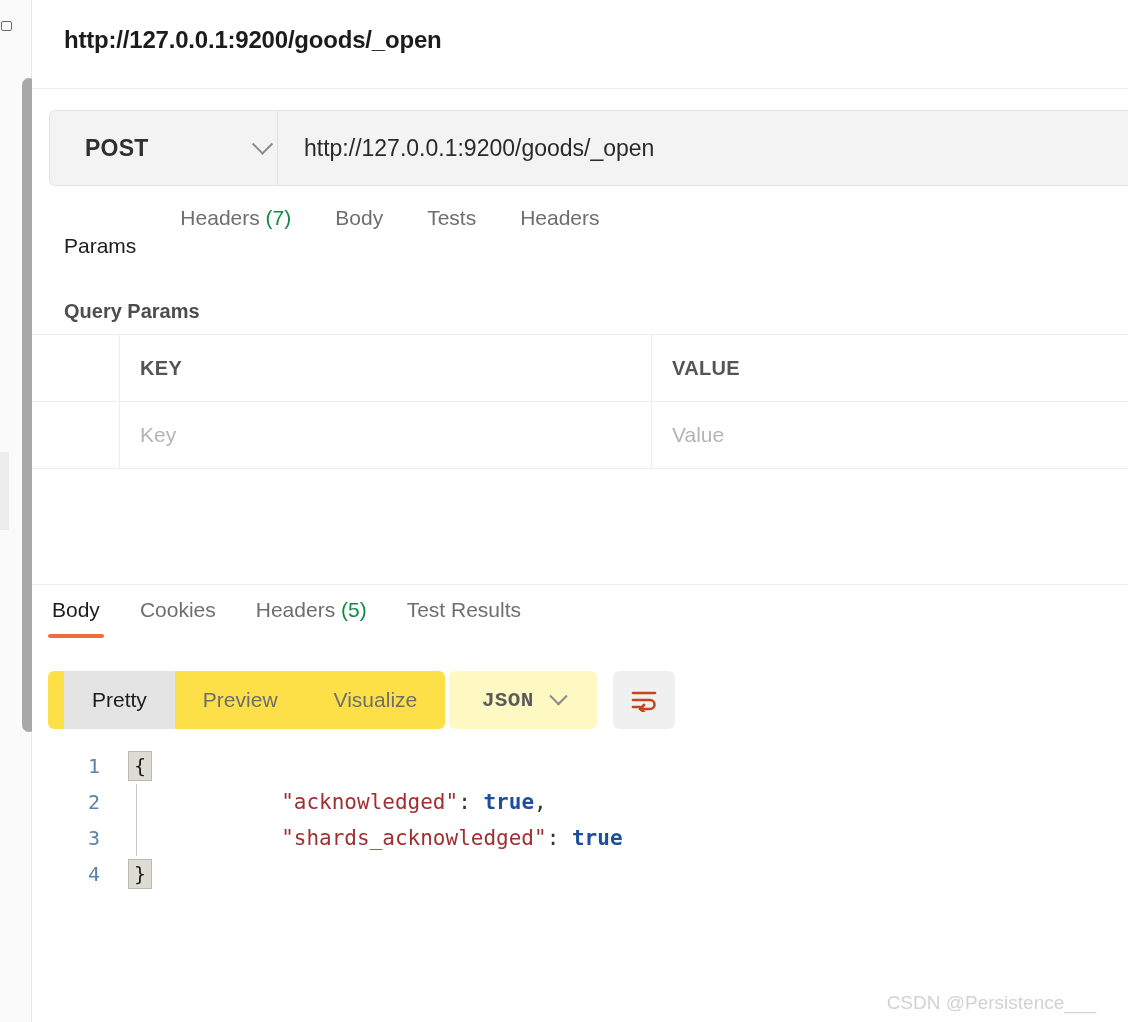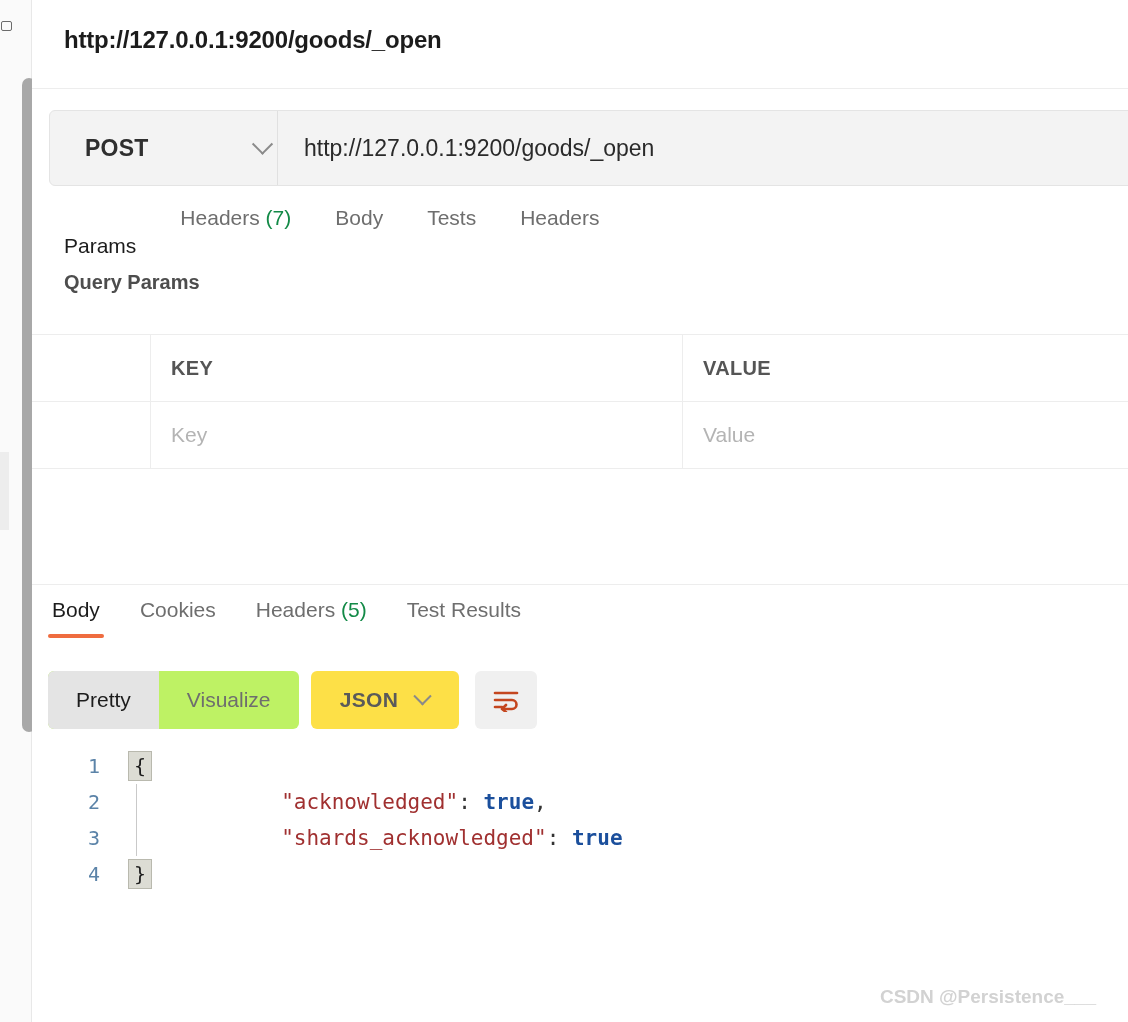--- a/index.html
+++ b/index.html
@@ -148,38 +148,37 @@
     left: 0; bottom: 6px;
     width: 100%; height: 4px;
     background: #ef6c3f;
     border-radius: 2px;
   }
   .tab-count { color: #138a47; }
 
   
   #query-params-label {
     position: absolute;
-    left: 32px; top: 271px;
+    left: 32px; top: 300px;
     font-size: 20px;
     font-weight: 700;
     color: #4d4d4d;
   }
 
   #params-table {
     position: absolute;
     left: 0; top: 334px;
     width: 1096px;
     border-top: 1px solid #ededed;
     border-bottom: 1px solid #ededed;
   }
   .ptrow {
     display: flex;
     height: 66px;
     align-items: center;
-    padding-left: 31px;
   }
   .ptrow.header { border-bottom: 1px solid #ededed; }
   .ptcell-check {
     width: 88px; height: 66px;
     border-right: 1px solid #ededed;
     box-sizing: border-box;
   }
   .ptcell-key {
     width: 532px; height: 66px;
     border-right: 1px solid #ededed;
@@ -248,51 +247,53 @@
     position: absolute;
     left: 0; top: 670px;
     width: 1096px; height: 60px;
     display: flex;
     align-items: center;
     padding-left: 16px;
     box-sizing: border-box;
   }
   #view-modes {
     display: flex;
-    background: #bef264;
+    background: #fde047;
     border-radius: 6px;
     overflow: hidden;
     height: 58px;
+    padding-left: 16px;
   }
   .vmode {
     display: flex;
     align-items: center;
     padding: 0 28px;
     font-size: 21px;
     color: #6e6e6e;
     cursor: pointer;
     white-space: nowrap;
   }
   .vmode.active {
     background: #e4e4e4;
     color: #1c1c1c;
   }
   #format-select {
-    margin-left: 12px;
+    margin-left: 4px;
     height: 58px;
     min-width: 148px;
-    background: #fde047;
+    background: #fef9c3;
     border-radius: 6px;
     display: flex;
     align-items: center;
     justify-content: center;
     gap: 18px;
     padding: 0 20px;
     box-sizing: border-box;
     cursor: pointer;
+    font-family: Liberation Mono, monospace;
   }
   #format-label {
     font-size: 21px;
     font-weight: 700;
     color: #5a5a5a;
     letter-spacing: 0.3px;
   }
   .chev-sm {
     display: inline-block;
     width: 11px; height: 11px;
@@ -362,25 +363,24 @@
     white-space: pre;
     color: #333333;
   }
   .j-key { color: #a03030; }
   .j-punc { color: #333333; }
   .j-bool { color: #1b4f9c; font-weight: 700; }
 
   
   #watermark {
     position: absolute;
-    right: 32px; bottom: 14px;
+    right: 32px; bottom: 8px;
     font-size: 19px;
     color: #d2d2d2;
     white-space: nowrap;
-    font-weight: bold;
   }
 </style>
 </head>
 <body>
 
 <div id="left-rail">
   <div id="left-rail-icon"></div>
   <div id="left-rail-stub"></div>
   <div id="left-scrollbar-track">
     <div id="left-scrollbar-thumb"></div>
@@ -458,20 +458,23 @@
     </div>
     <div class="restab">
       <span>Test Results</span>
     </div>
   </div>
 
   <div id="response-toolbar">
     <div id="view-modes">
       <div class="vmode active">
         <span>Pretty</span>
+      </div>
+      <div class="vmode">
+        <span>Preview</span>
       </div>
       <div class="vmode">
         <span>Visualize</span>
       </div>
     </div>
 
     <div id="format-select">
       <span id="format-label">JSON</span>
       <span class="chev-sm"></span>
     </div>

